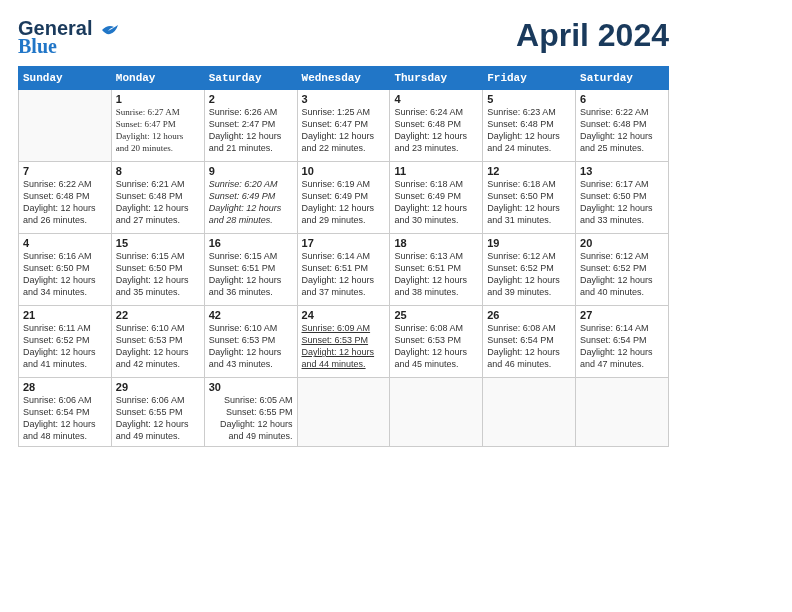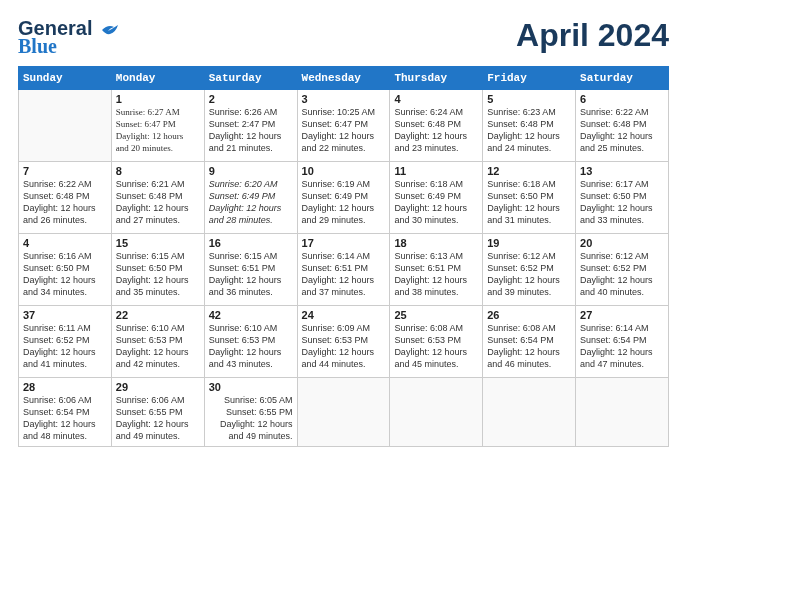--- a/index.html
+++ b/index.html
@@ -127,21 +127,21 @@
           </td>
           <td>
             <span class="day-num">2</span>
             <div class="cell-info" style="white-space: pre-line;">Sunrise: 6:26 AM
 Sunset: 2:47 PM
 Daylight: 12 hours
 and 21 minutes.</div>
           </td>
           <td>
             <span class="day-num">3</span>
-            <div class="cell-info" style="white-space: pre-line;">Sunrise: 10:25 AM
+            <div class="cell-info" style="white-space: pre-line;">Sunrise: 1:25 AM
 Sunset: 6:47 PM
 Daylight: 12 hours
 and 22 minutes.</div>
           </td>
           <td>
             <span class="day-num">4</span>
             <div class="cell-info" style="white-space: pre-line;">Sunrise: 6:24 AM
 Sunset: 6:48 PM
 Daylight: 12 hours
 and 23 minutes.</div>
@@ -258,21 +258,21 @@
           <td>
             <span class="day-num">20</span>
             <div class="cell-info" style="white-space: pre-line;">Sunrise: 6:12 AM
 Sunset: 6:52 PM
 Daylight: 12 hours
 and 40 minutes.</div>
           </td>
         </tr>
         <tr>
           <td>
-            <span class="day-num">37</span>
+            <span class="day-num">21</span>
             <div class="cell-info" style="white-space: pre-line;">Sunrise: 6:11 AM
 Sunset: 6:52 PM
 Daylight: 12 hours
 and 41 minutes.</div>
           </td>
           <td>
             <span class="day-num">22</span>
             <div class="cell-info" style="white-space: pre-line;">Sunrise: 6:10 AM
 Sunset: 6:53 PM
 Daylight: 12 hours
@@ -280,21 +280,21 @@
           </td>
           <td>
             <span class="day-num">42</span>
             <div class="cell-info" style="white-space: pre-line;">Sunrise: 6:10 AM
 Sunset: 6:53 PM
 Daylight: 12 hours
 and 43 minutes.</div>
           </td>
           <td>
             <span class="day-num">24</span>
-            <div class="cell-info" style="white-space: pre-line;">Sunrise: 6:09 AM
+            <div class="cell-info" style="white-space: pre-line; text-decoration: underline;">Sunrise: 6:09 AM
 Sunset: 6:53 PM
 Daylight: 12 hours
 and 44 minutes.</div>
           </td>
           <td>
             <span class="day-num">25</span>
             <div class="cell-info" style="white-space: pre-line;">Sunrise: 6:08 AM
 Sunset: 6:53 PM
 Daylight: 12 hours
 and 45 minutes.</div>

